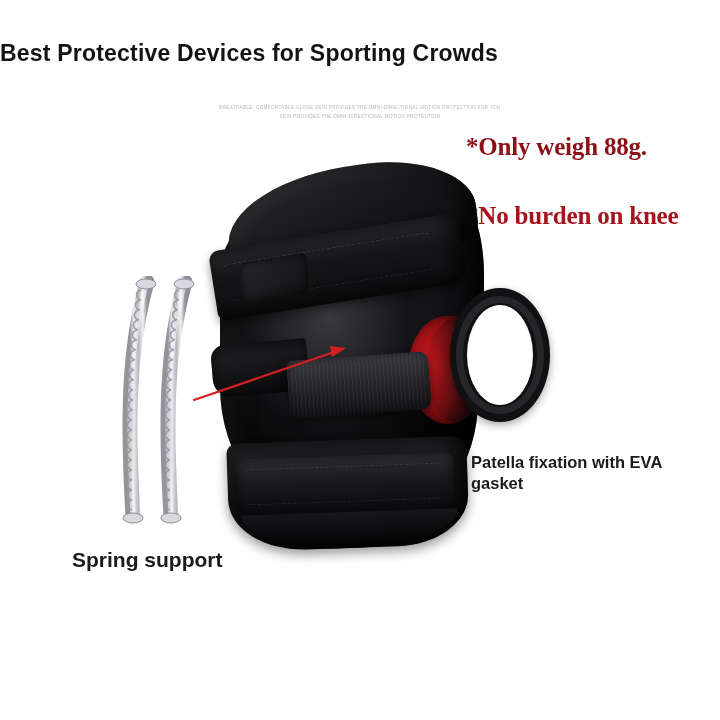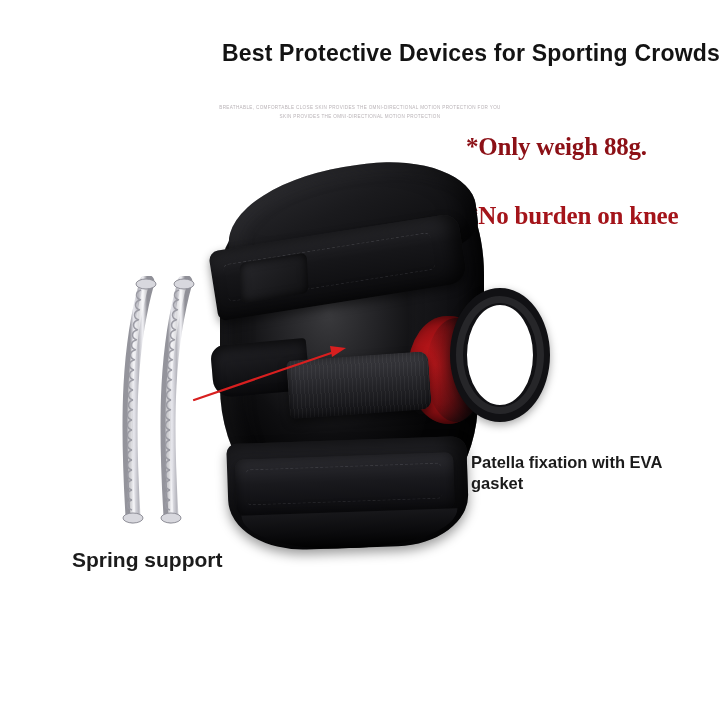--- a/index.html
+++ b/index.html
@@ -16,21 +16,21 @@
     overflow: hidden;
     font-family: "Liberation Sans", sans-serif;
   }
 
   
   .headline {
     position: absolute;
     top: 40px;
     left: 0;
     width: 720px;
-    text-align: right;
+    text-align: left;
     font-size: 23px;
     font-weight: bold;
     color: #131313;
     letter-spacing: 0.2px;
   }
 
   
   .fineprint {
     position: absolute;
     top: 103px;

